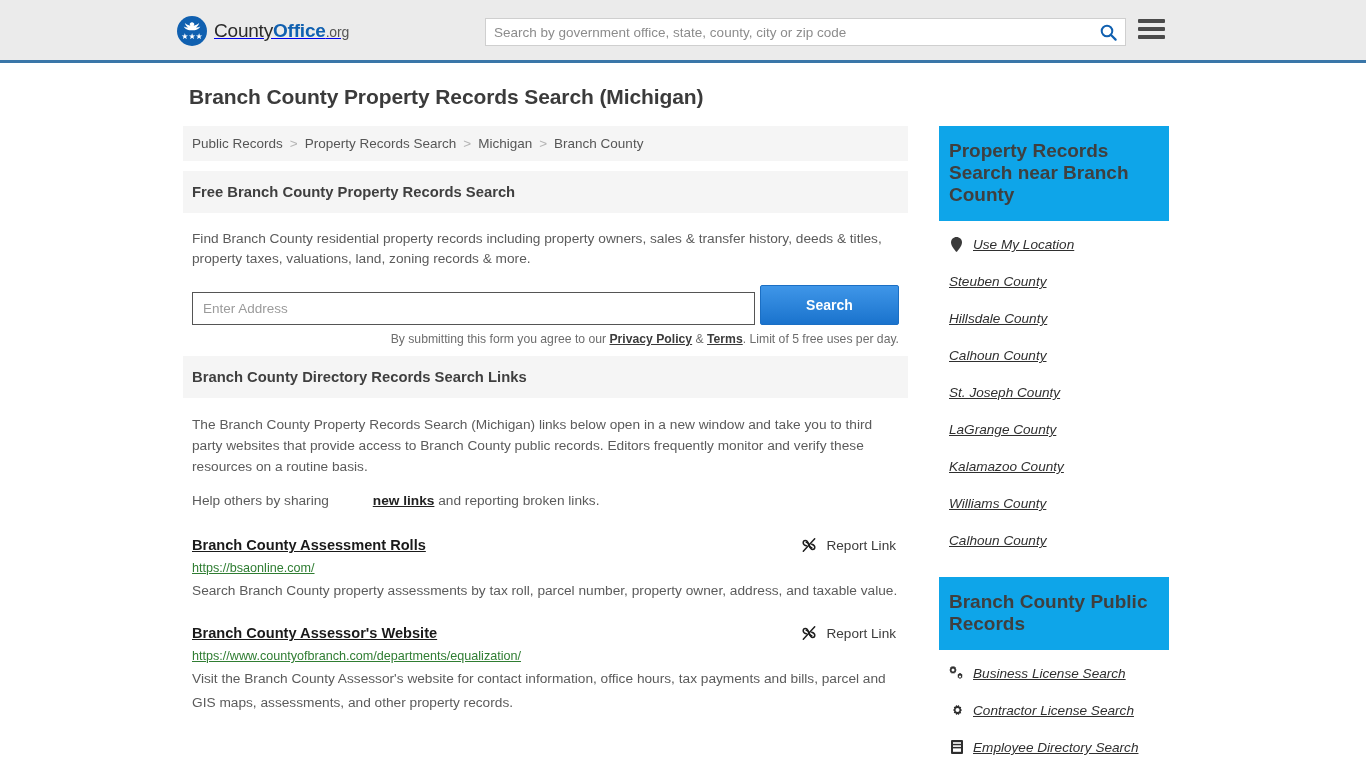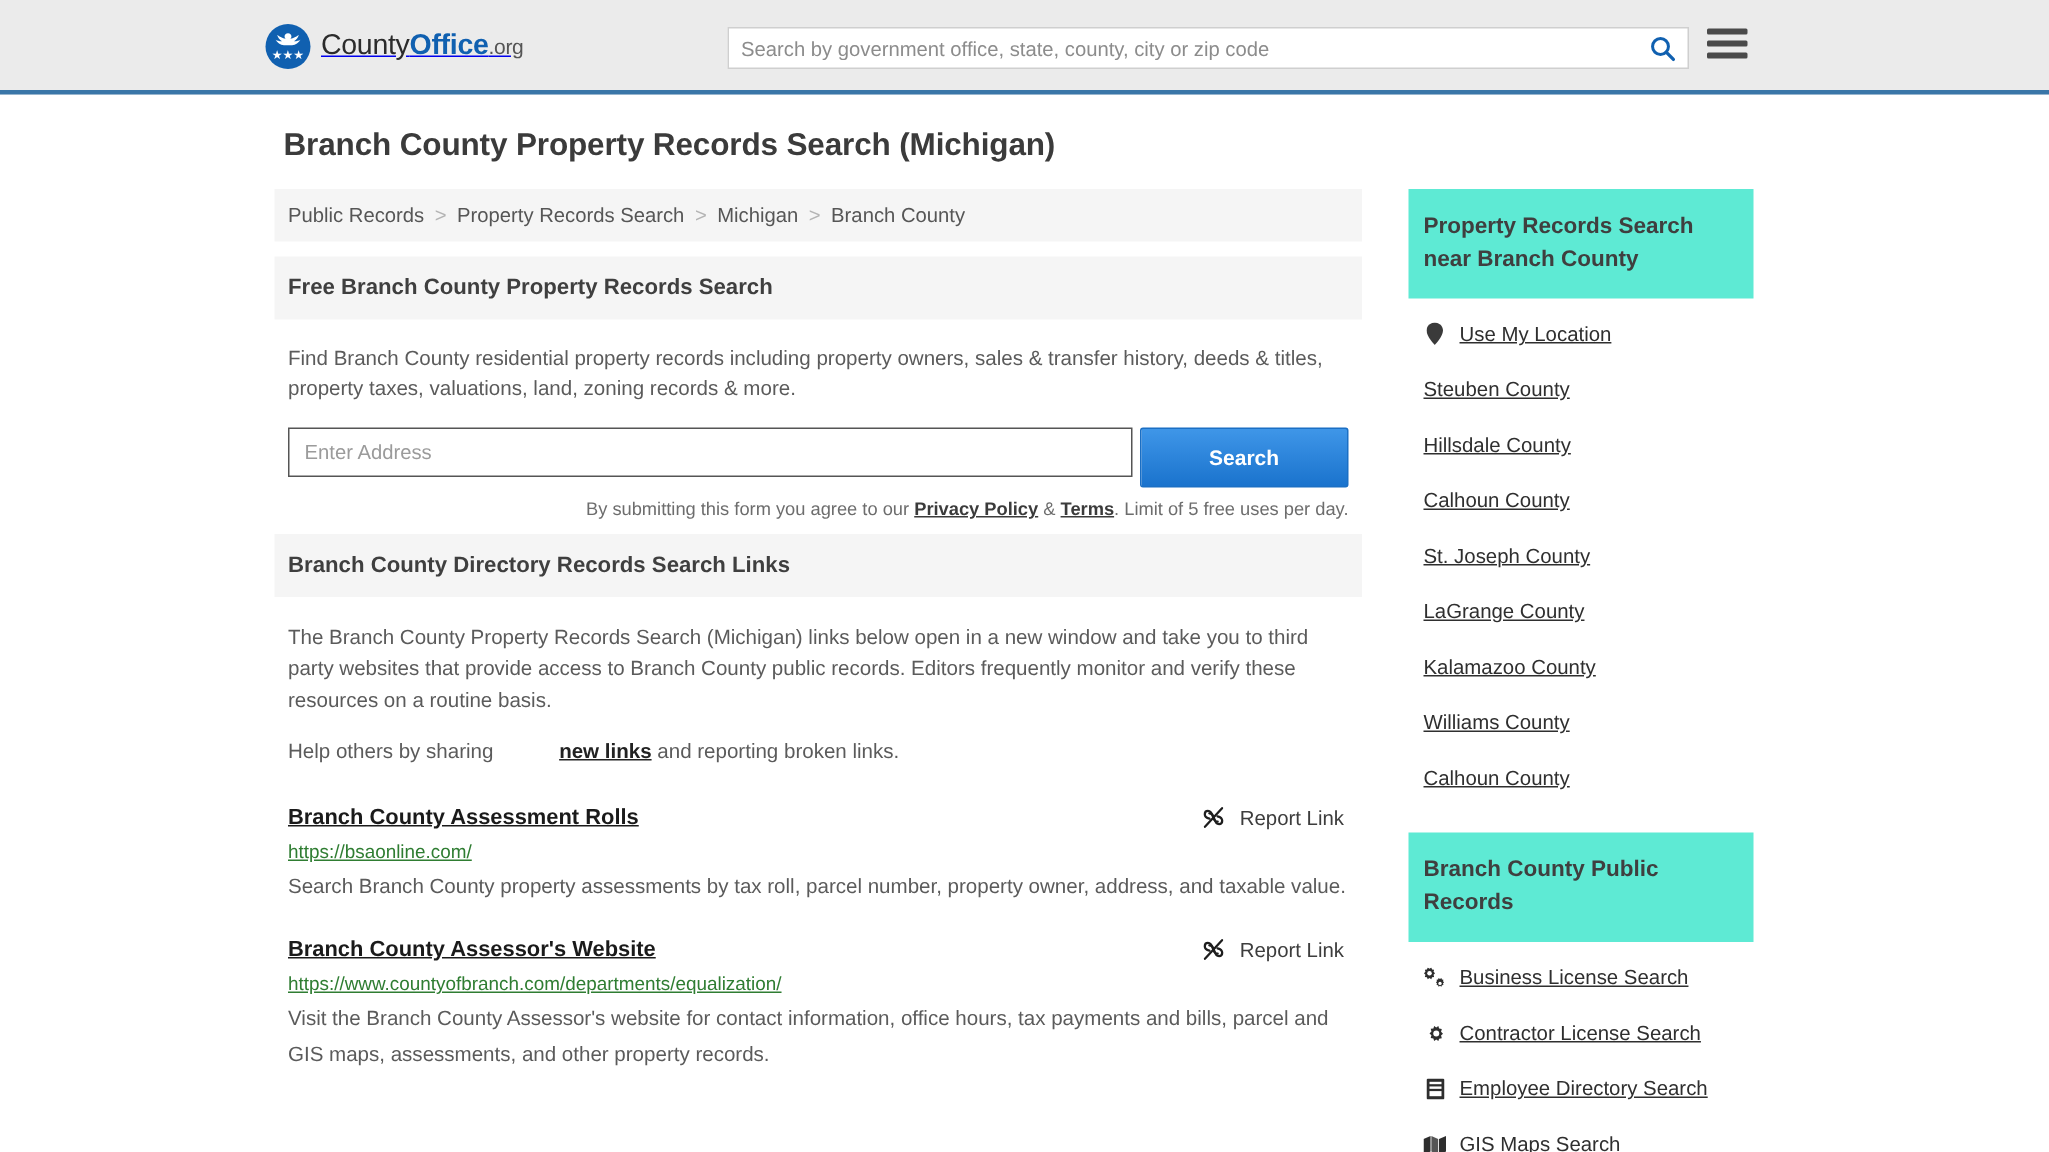--- a/index.html
+++ b/index.html
@@ -188,21 +188,21 @@
     padding: 14px 9px 4px 9px;
     margin: 0;
   }
   .help-text a { color: #222; text-decoration: underline; font-weight: 600; margin-left: 40px; }
 
   
   .addr-form {
     display: flex;
     gap: 0;
     padding: 12px 9px 0 9px;
-    align-items: flex-start;
+    align-items: flex-end;
   }
   .addr-input {
     width: 575px;
     height: 33px;
     border: 1px solid #555;
     padding: 0 10px;
     font-size: 13.5px;
     color: #444;
     outline: none;
     font-family: "Liberation Sans", sans-serif;
@@ -265,34 +265,35 @@
   }
   .result-desc {
     font-size: 13.7px;
     line-height: 24px;
     color: #5b5b5b;
     margin-top: 4px;
   }
 
   
   .side-head {
-    background: #5eead4;
+    background: #0ea5e9;
     padding: 14px 10px 15px 10px;
-    font-size: 15px;
+    font-size: 19px;
     font-weight: bold;
     color: #3f3f3f;
     line-height: 22px;
   }
   .side-list { padding: 0; margin: 0; list-style: none; }
   .side-item {
     display: flex;
-    align-items: flex-end;
+    align-items: flex-start;
     gap: 9px;
     padding: 11px 10px 11px 10px;
     font-size: 13.6px;
+    font-style: italic;
   }
   .side-item:first-child { padding-top: 16px; }
   .side-item a {
     color: #2f2f2f;
     text-decoration: underline;
   }
   .side-icon {
     width: 15px;
     flex: 0 0 15px;
     display: flex;

